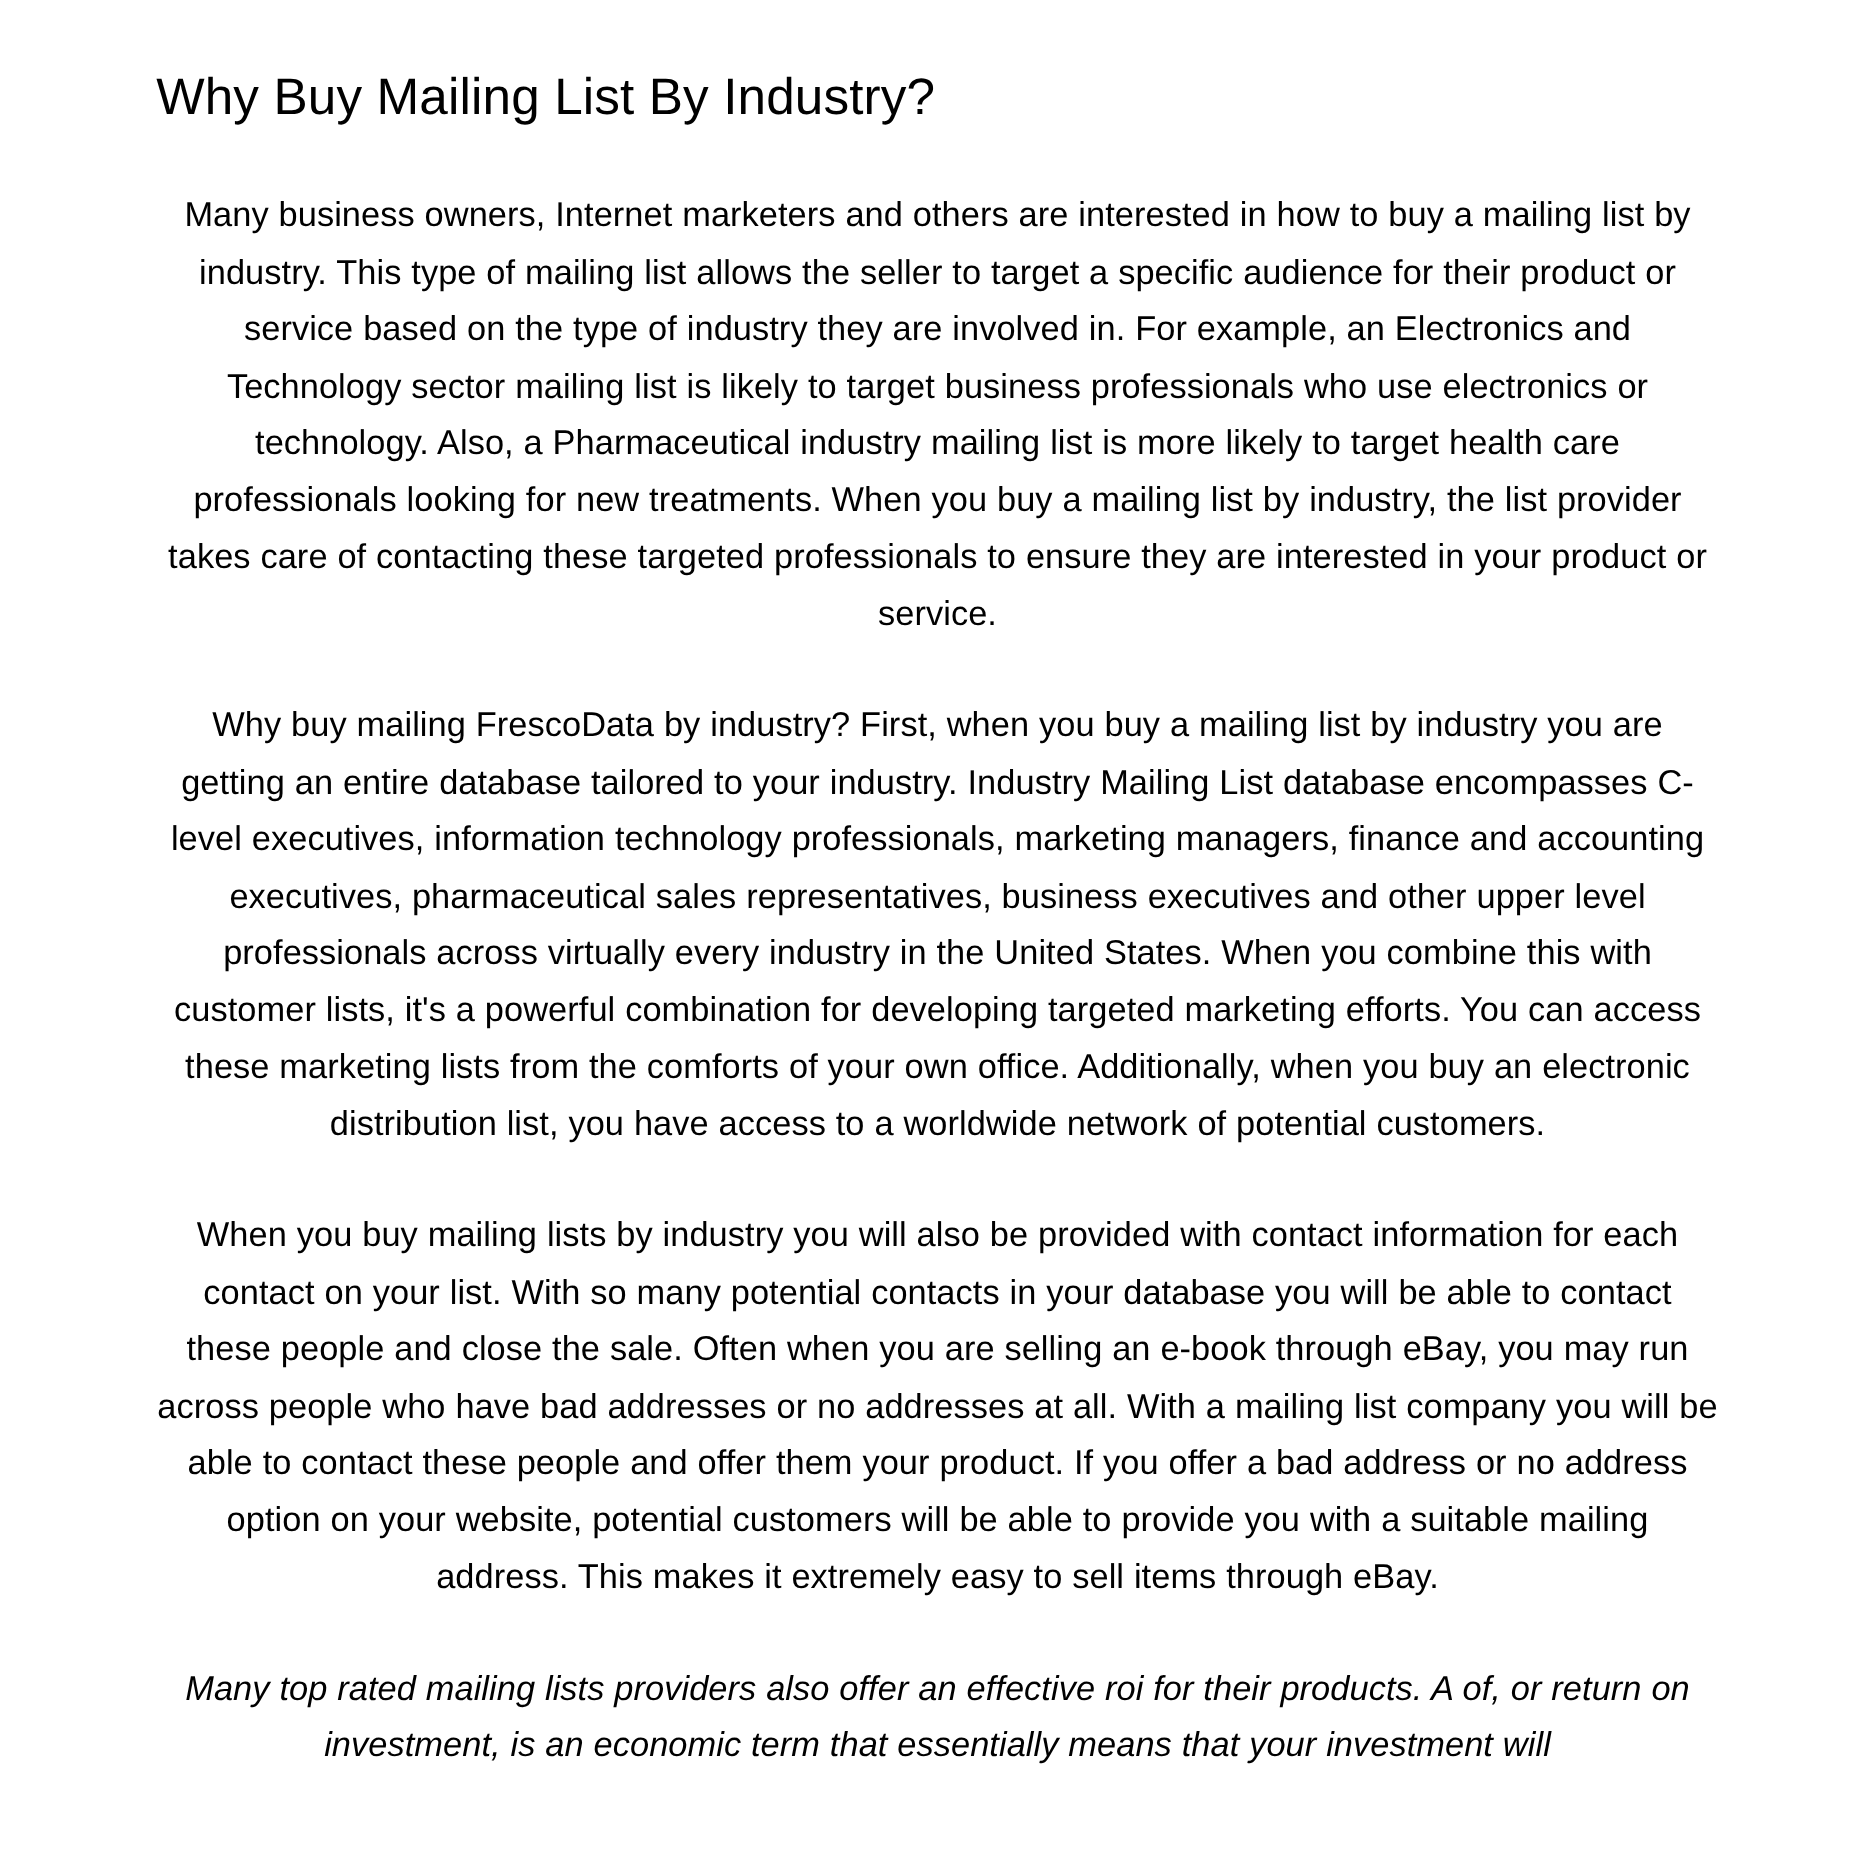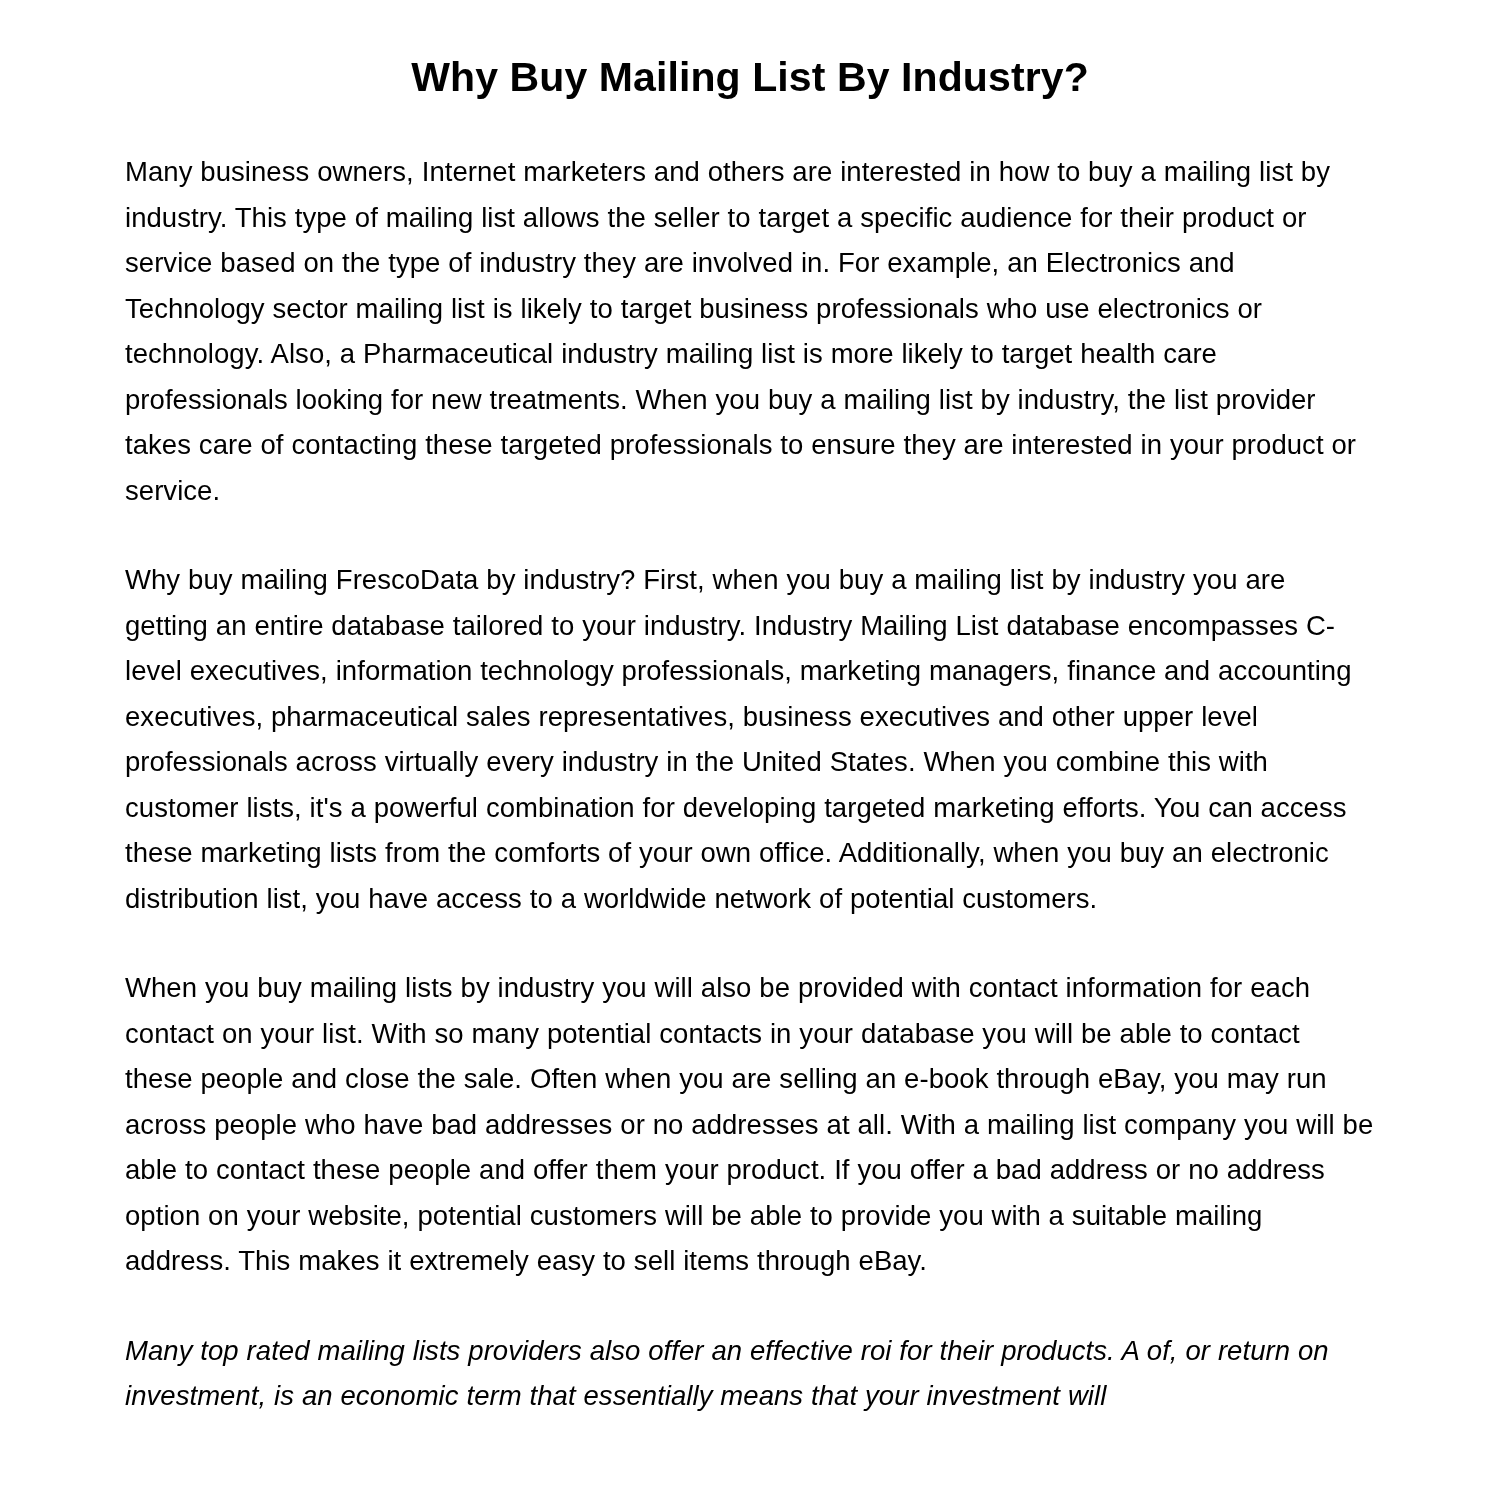--- a/index.html
+++ b/index.html
@@ -17,35 +17,34 @@
   .page {
     box-sizing: border-box;
     width: 1500px;
     height: 1500px;
     padding: 52px 125px 0 125px;
     background: #ffffff;
     position: relative;
   }
   .doc-title {
     font-size: 41px;
-    font-weight: bold;
+    font-weight: normal;
     line-height: 1.25;
     margin: 0 0 0 0;
     padding: 0;
     letter-spacing: 0.1px;
-    text-align: center;
   }
   .body-block {
     margin-top: 46px;
   }
   .para {
     font-size: 27.5px;
     line-height: 45.5px;
     margin: 0 0 44px 0;
-    text-align: left;
+    text-align: center;
     letter-spacing: 0.05px;
     word-spacing: 0.2px;
   }
   .para:last-child {
     margin-bottom: 0;
     font-style: italic;
   }
 </style>
 </head>
 <body>

